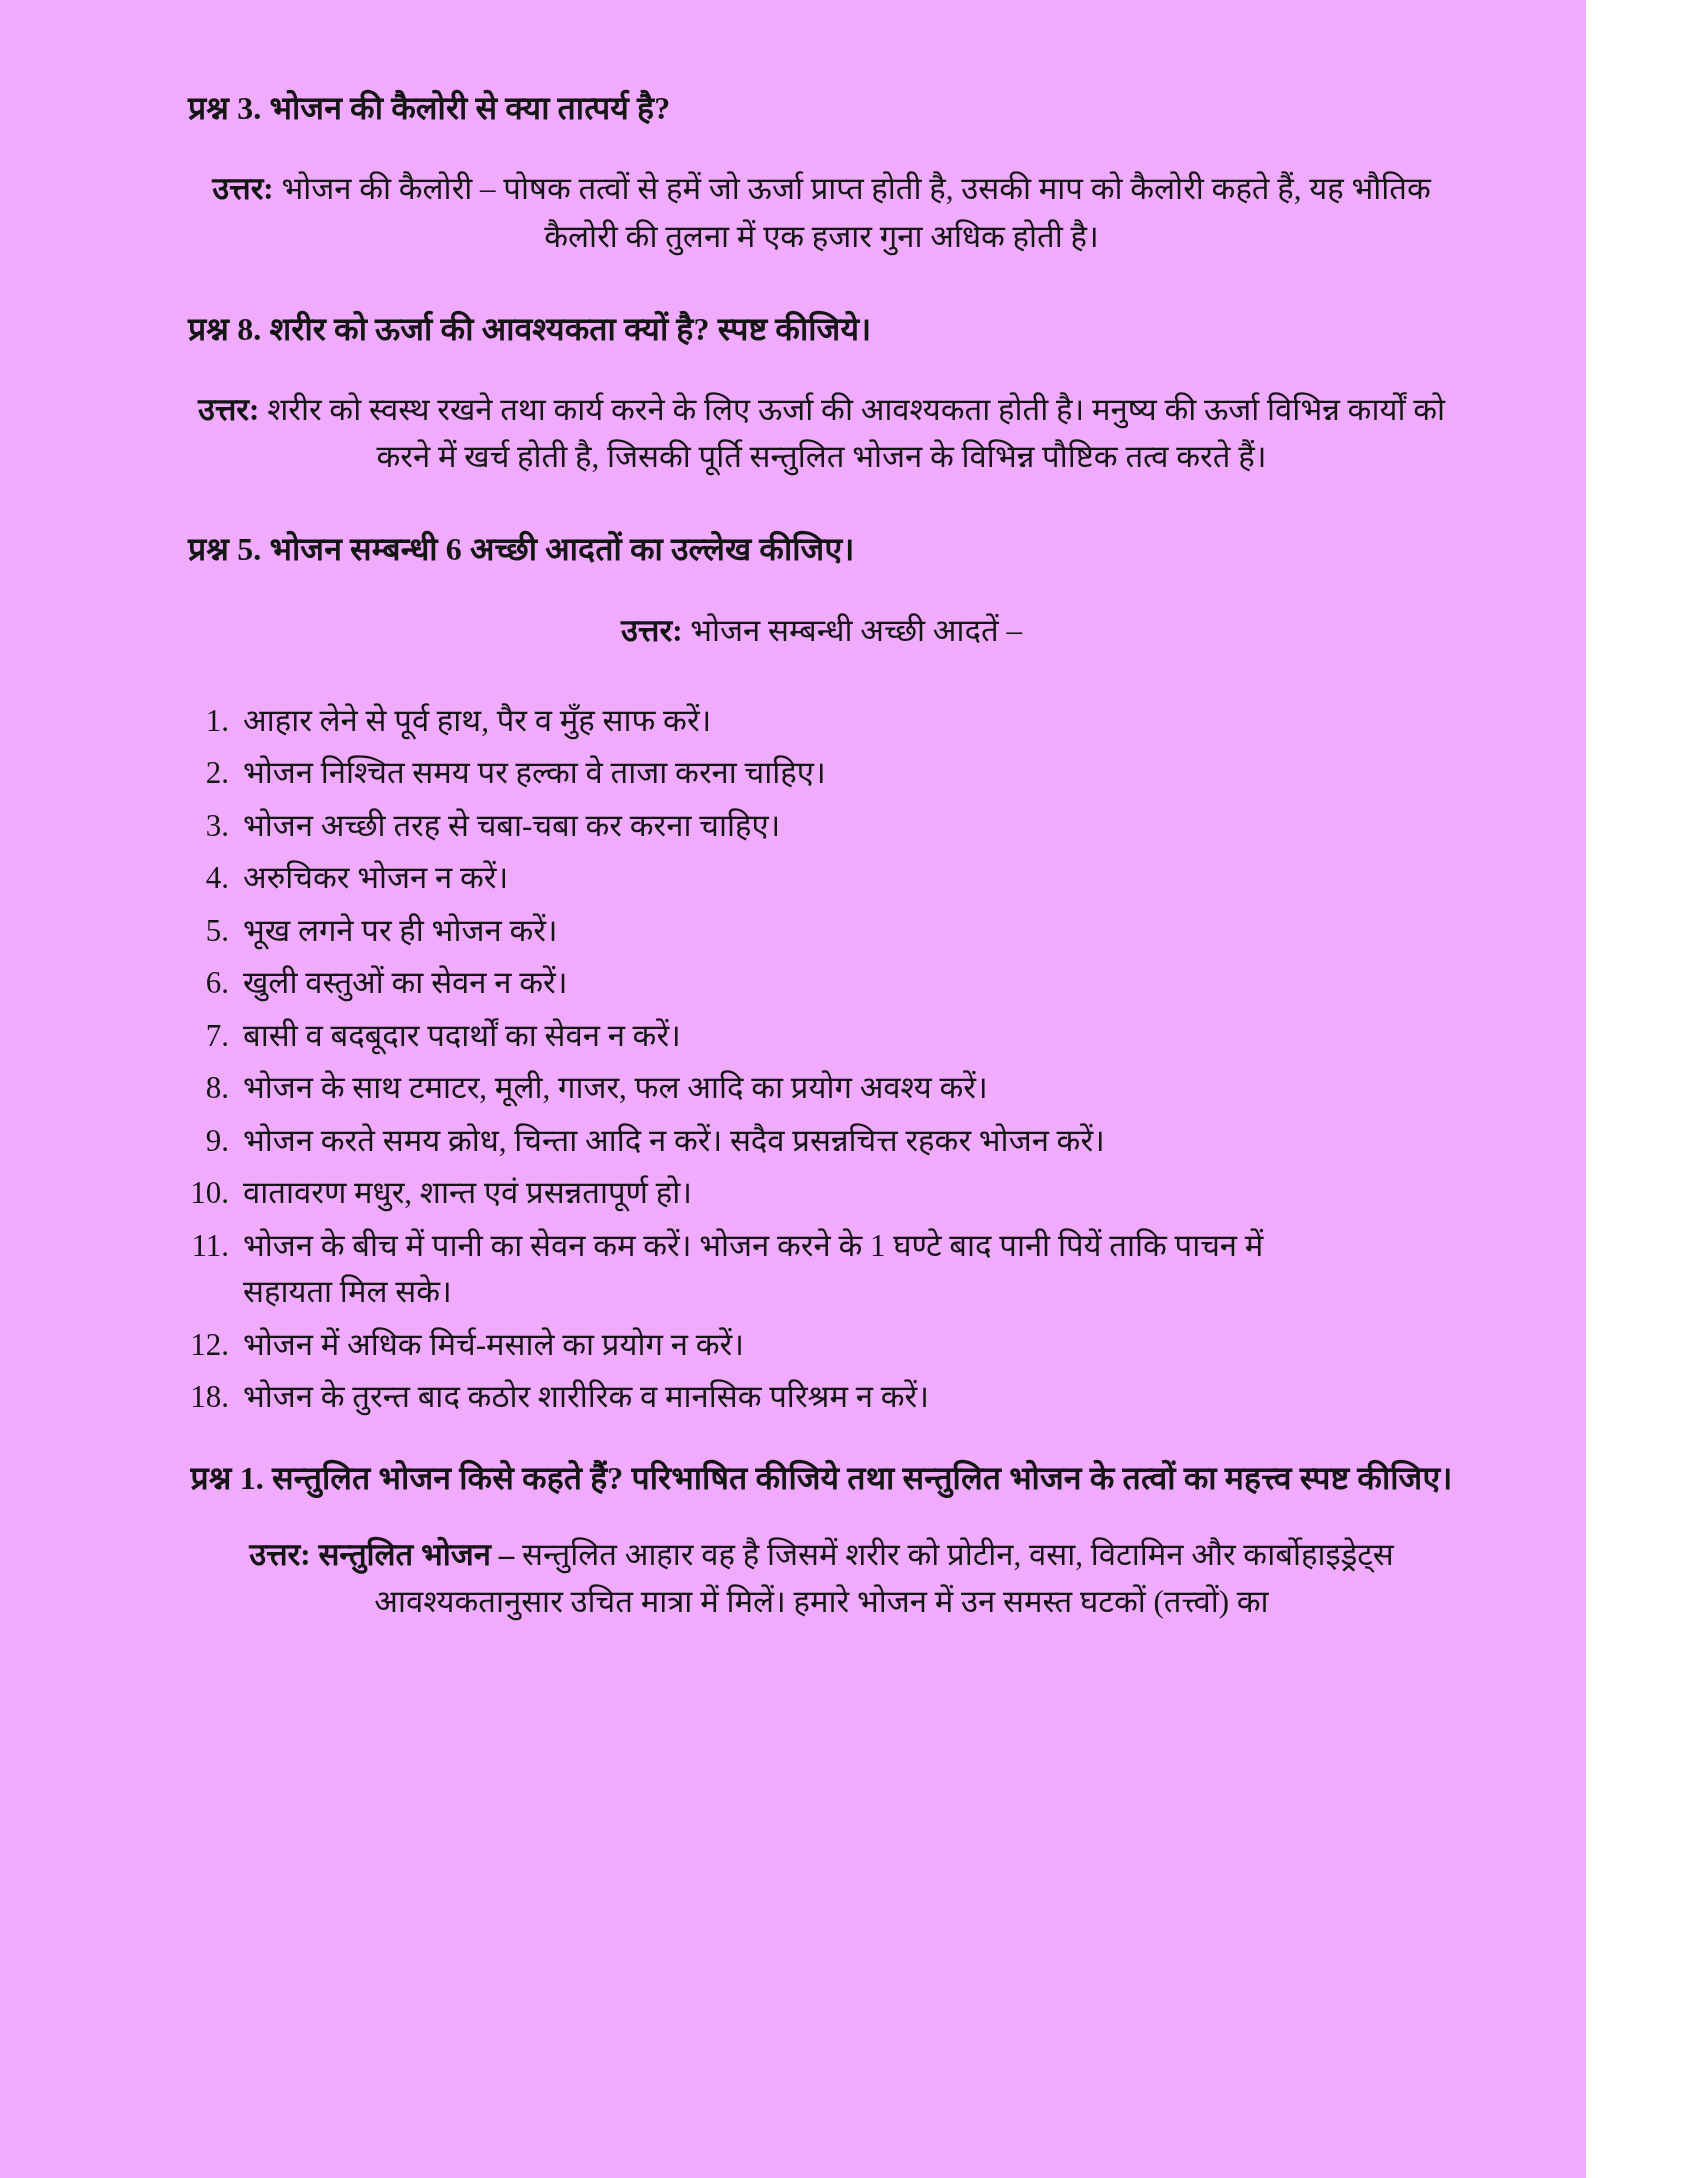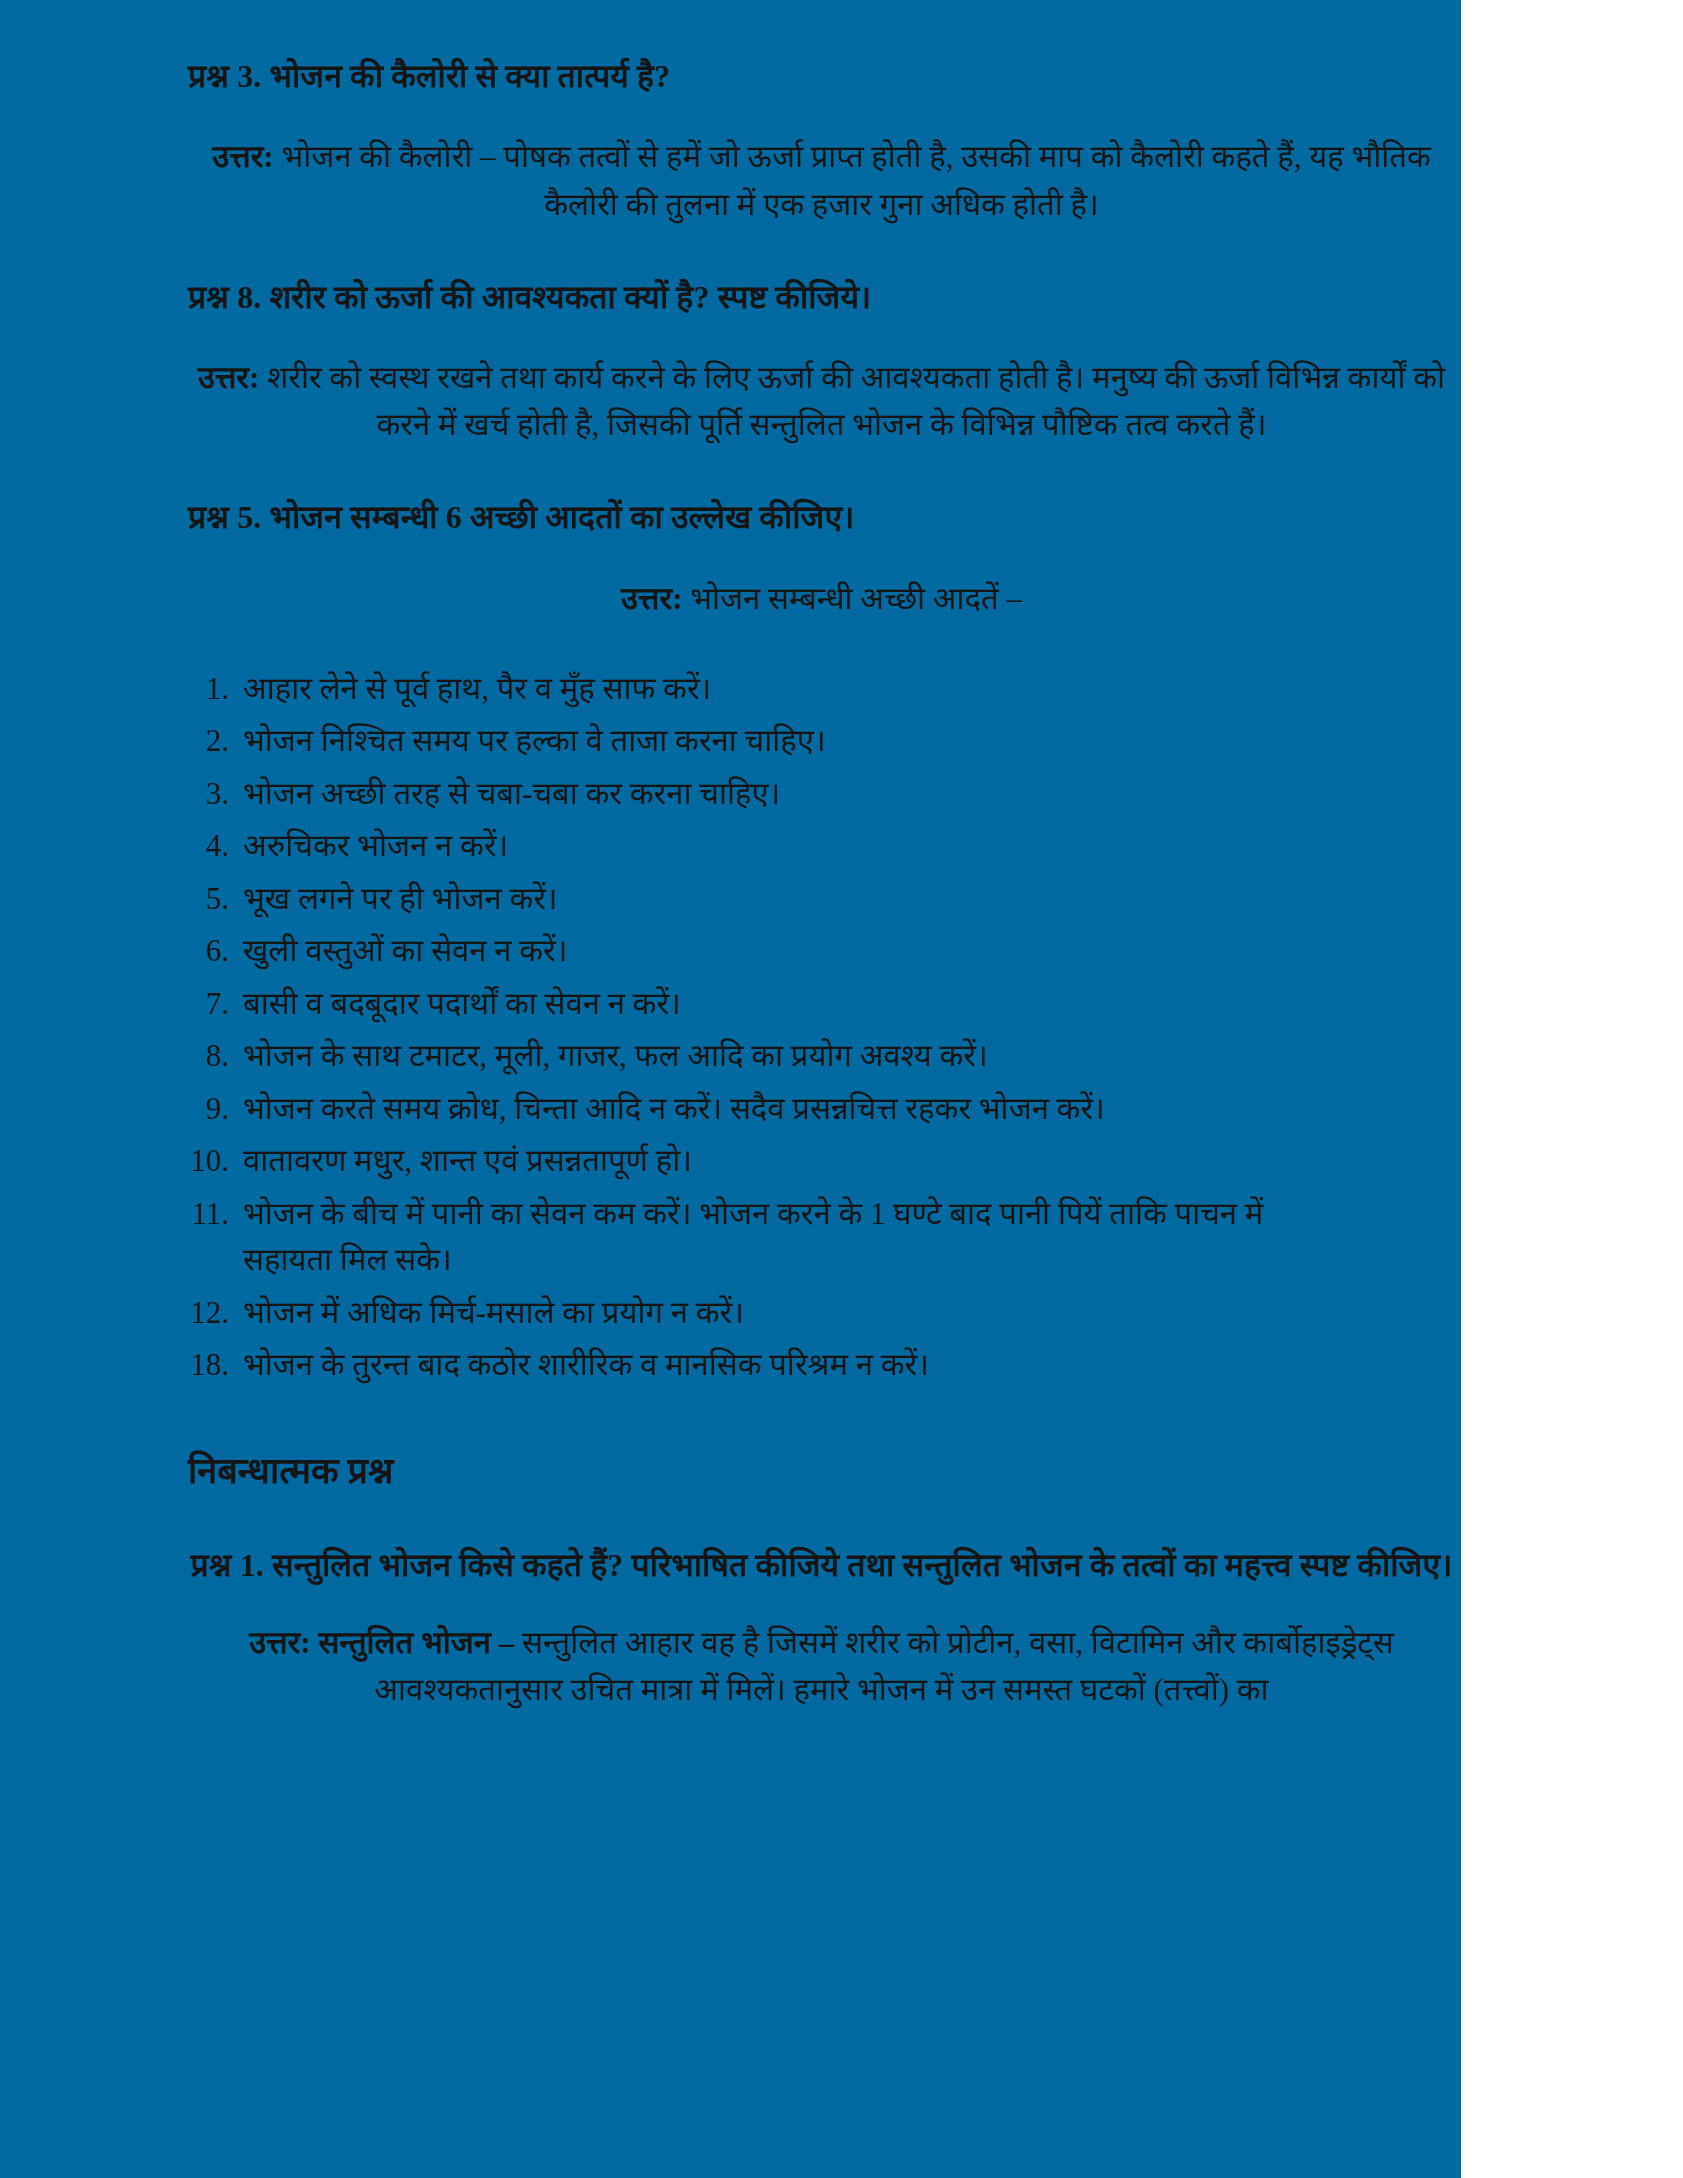--- a/index.html
+++ b/index.html
@@ -11,24 +11,24 @@
   body {
     width: 1683px;
     height: 2178px;
     font-family: "Liberation Serif", "DejaVu Serif", serif;
     color: #151515;
     -webkit-font-smoothing: antialiased;
   }
   .page {
     position: relative;
     box-sizing: border-box;
-    width: 1461px;
+    width: 1586px;
     height: 2178px;
-    padding: 53px 149px 0 188px;
-    background: #0369a1;
+    padding: 85px 149px 0 188px;
+    background: #f0abfc;
   }
   .doc {
     width: 1267px;
   }
 
   
   .q-heading {
     font-size: 32px;
     font-weight: bold;
     line-height: 1.45;
@@ -155,21 +155,20 @@
       <li>
         <span class="num">12.</span>
         <span class="txt">भोजन में अधिक मिर्च-मसाले का प्रयोग न करें।</span>
       </li>
       <li>
         <span class="num">18.</span>
         <span class="txt">भोजन के तुरन्त बाद कठोर शारीरिक व मानसिक परिश्रम न करें।</span>
       </li>
     </ol>
 
-    <h1 class="section-heading">निबन्धात्मक प्रश्न</h1>
 
     <h2 class="q-heading tight">प्रश्न 1. सन्तुलित भोजन किसे कहते हैं? परिभाषित कीजिये तथा सन्तुलित भोजन के तत्वों का महत्त्व स्पष्ट कीजिए।</h2>
 
     <p class="answer">
       <span class="lead">उत्तर:</span><span class="lead"> सन्तुलित भोजन – </span><span>सन्तुलित आहार वह है जिसमें शरीर को प्रोटीन, वसा, विटामिन और कार्बोहाइड्रेट्स आवश्यकतानुसार उचित मात्रा में मिलें। हमारे भोजन में उन समस्त घटकों (तत्त्वों) का</span>
     </p>
 
   </div>
 </div>
 

